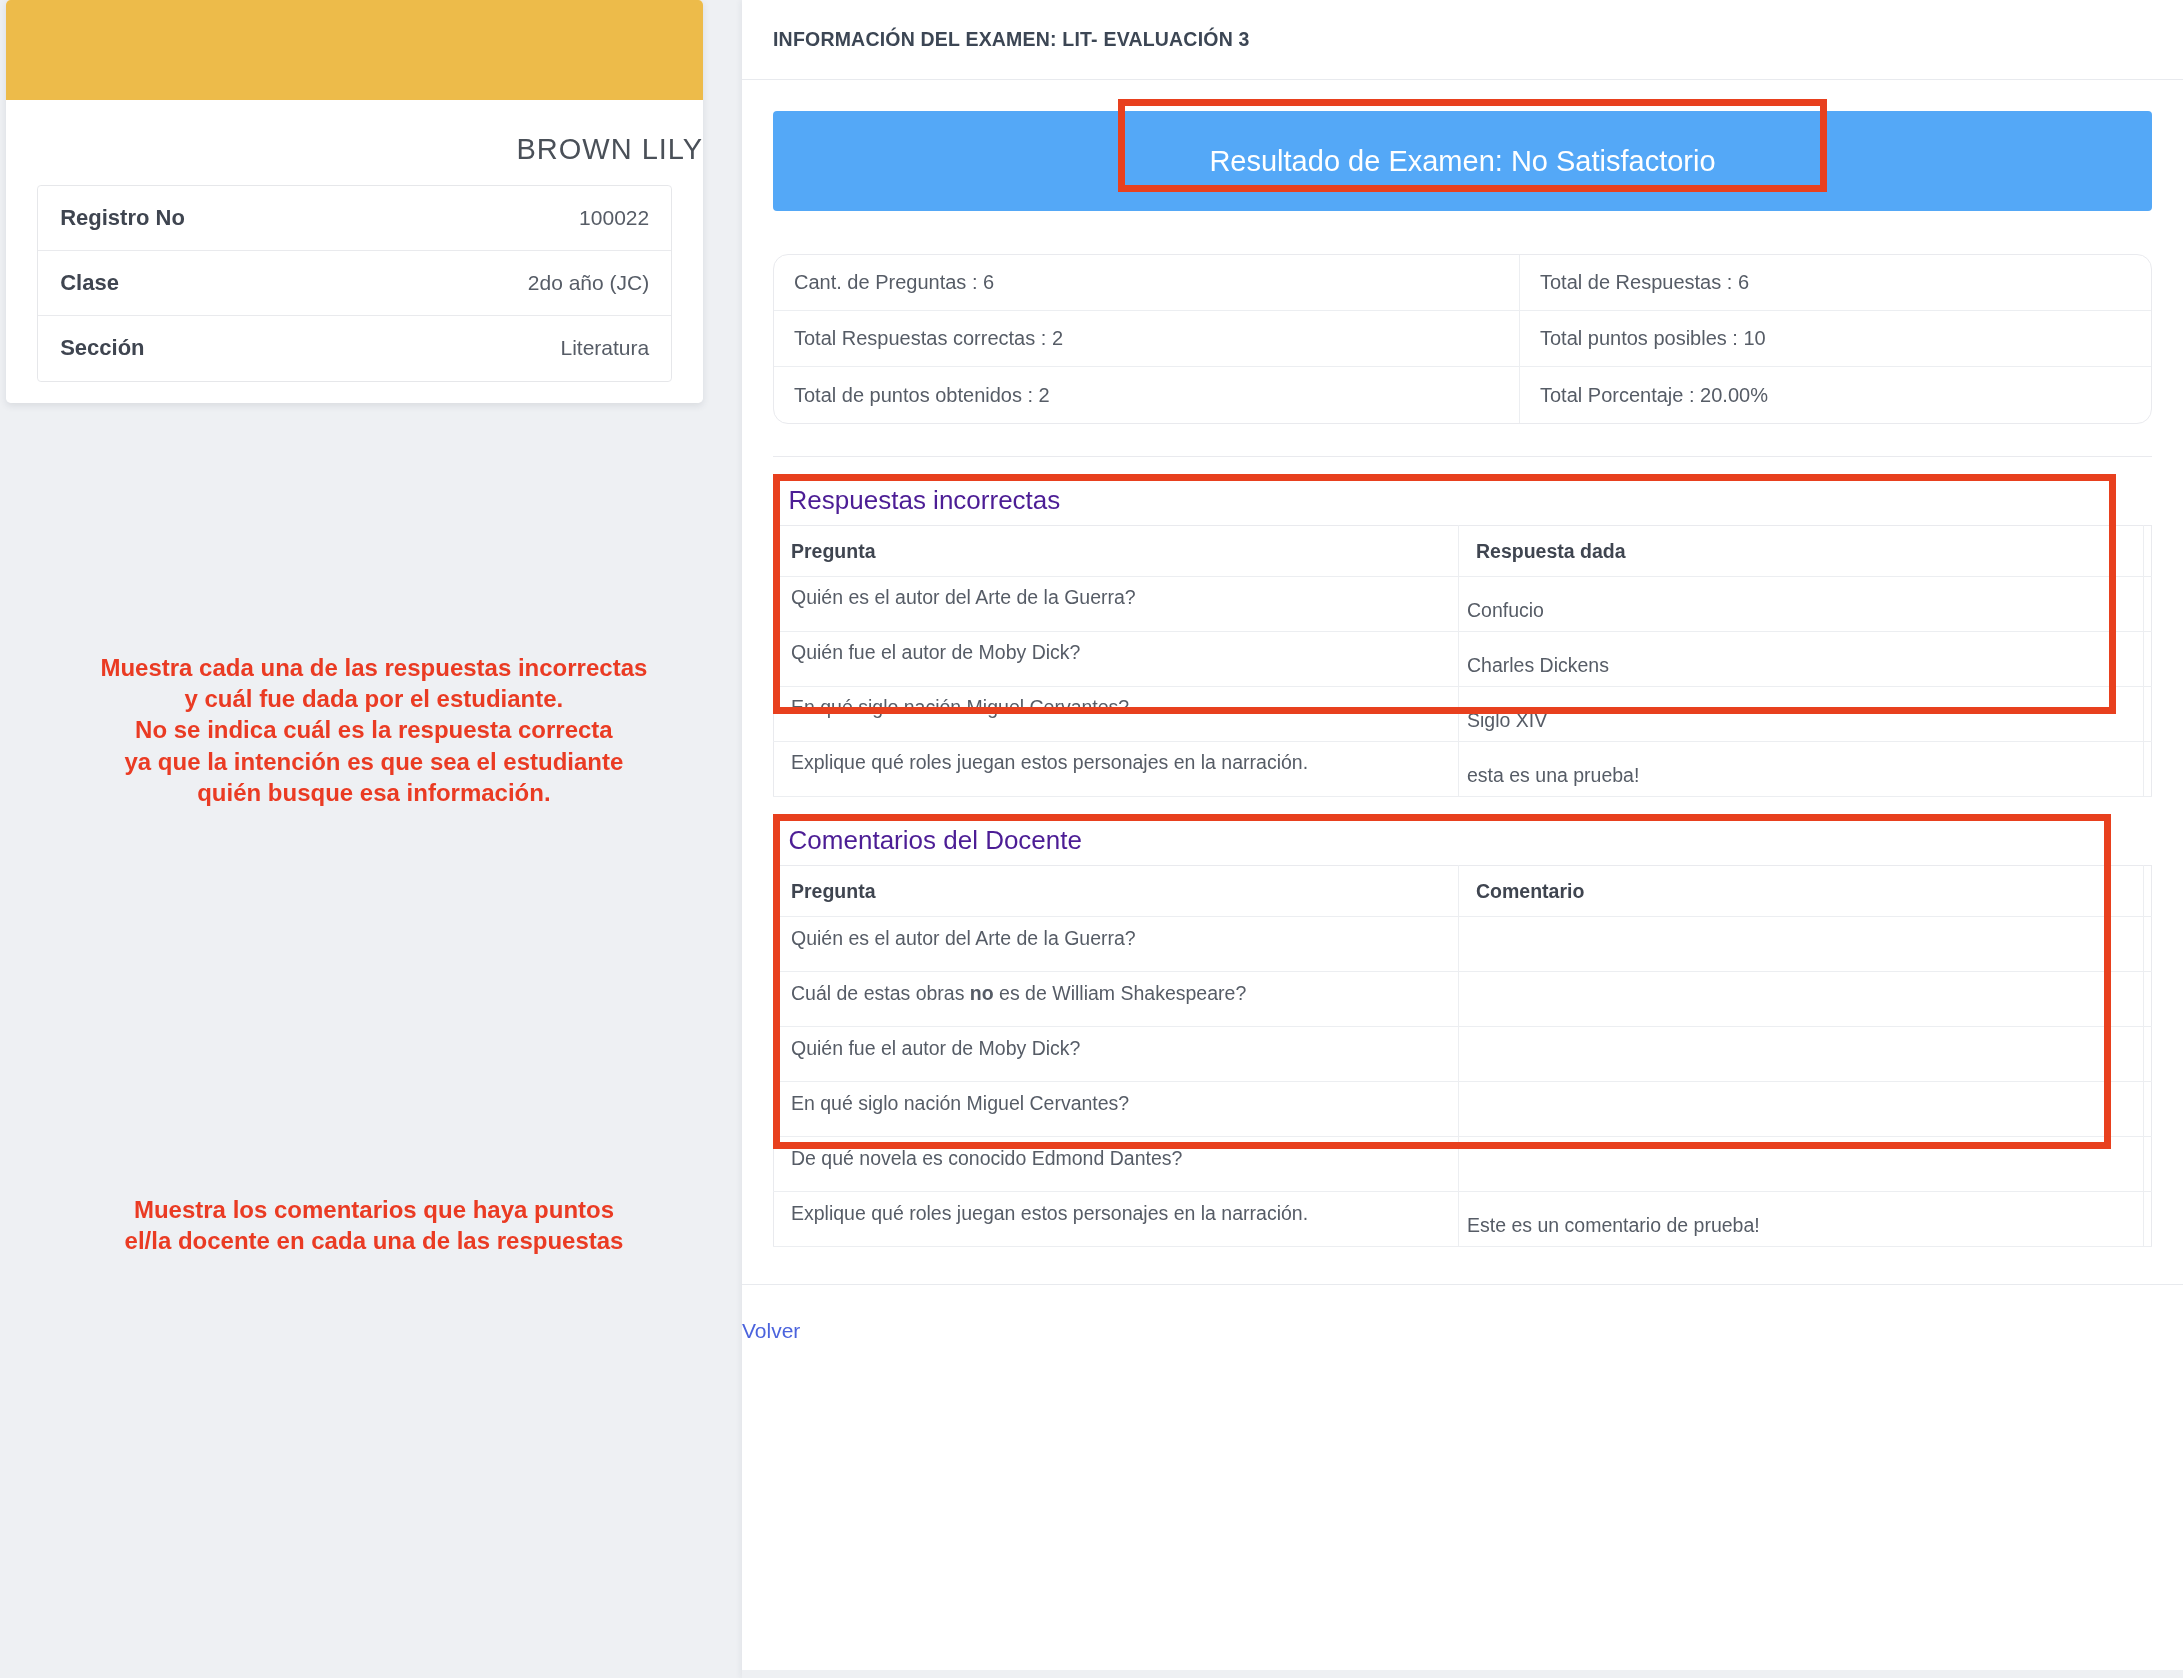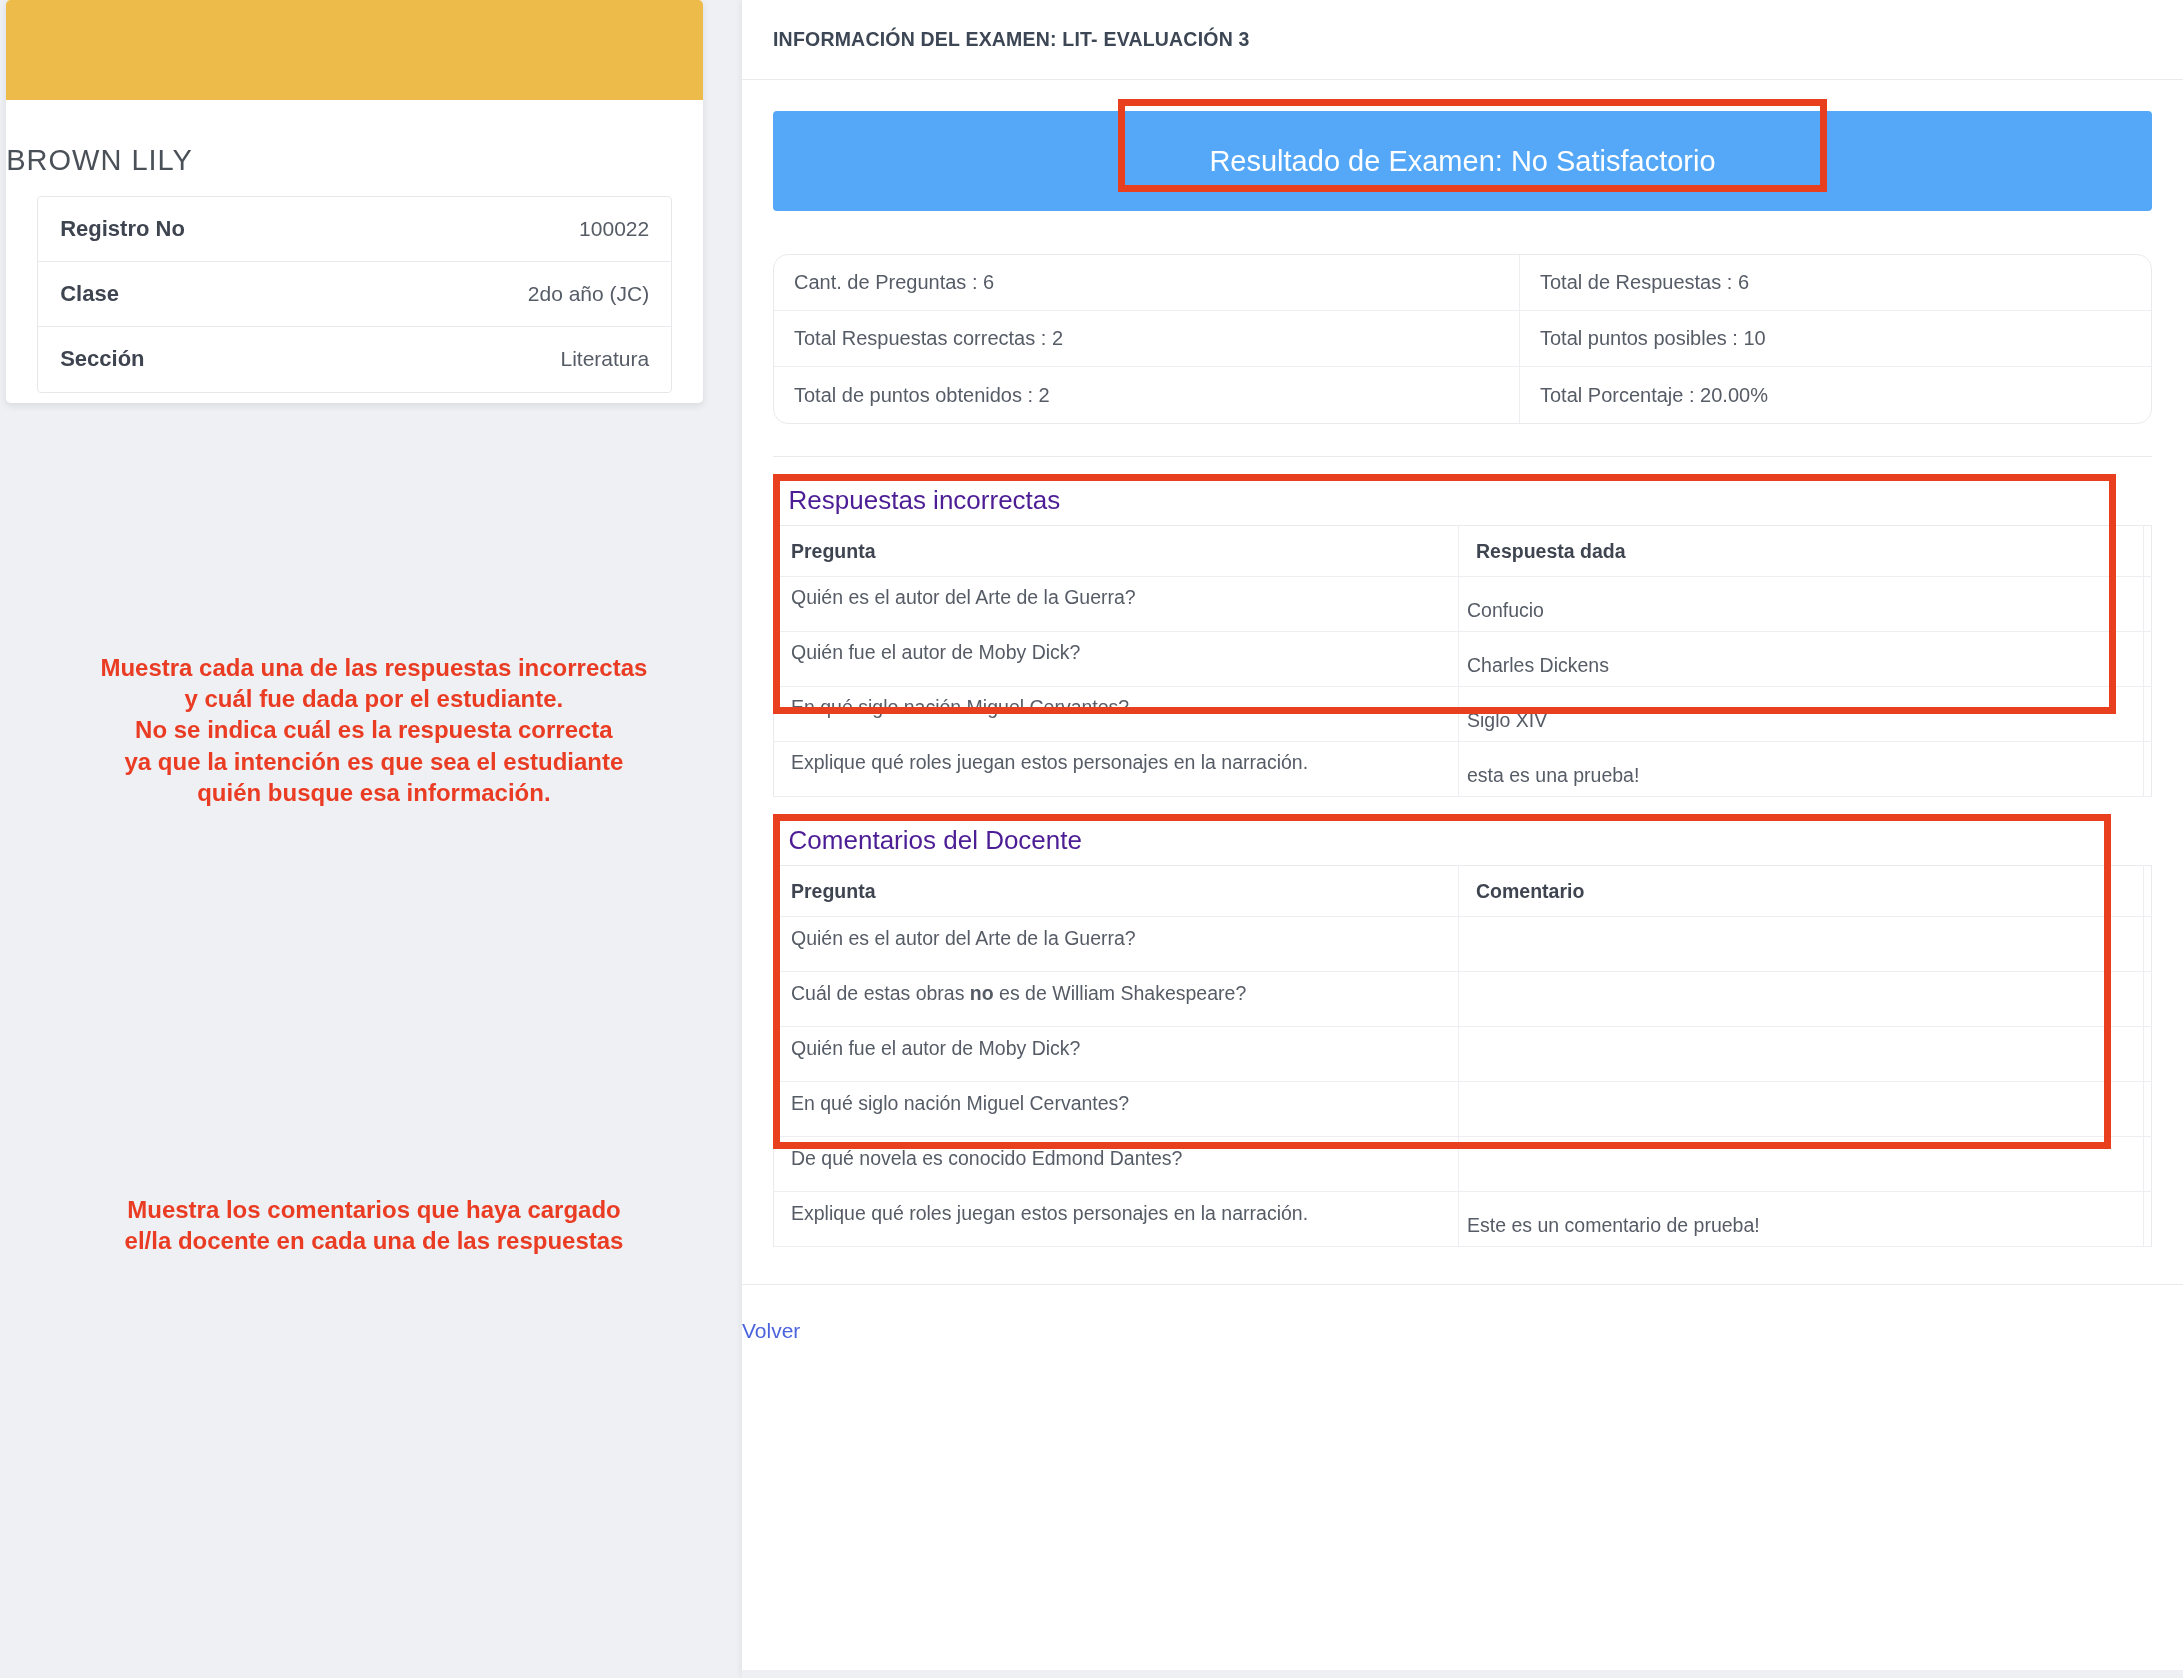--- a/index.html
+++ b/index.html
@@ -35,26 +35,26 @@
     border-radius: 4.7px;
     box-shadow: 0 2.3px 7.8px rgba(40,50,70,0.10);
     overflow: hidden;
   }
   .card-banner {
     width: 100%;
     height: 100px;
     background: #edbb4a;
   }
   .card-name {
-    text-align: left;
+    text-align: right;
     font-size: 29px;
     letter-spacing: 1px;
     color: #4a5058;
     font-weight: 400;
-    margin-top: 44px;
+    margin-top: 33px;
   }
   .info-table {
     margin: 18.7px 31px 0 31px;
     border: 0.8px solid #e6e7ea;
     border-radius: 3.9px;
     overflow: hidden;
   }
   .info-row {
     display: flex;
     justify-content: space-between;
@@ -278,21 +278,21 @@
 
       </div>
     </div>
 
     <div class="annotation annotation-1">Muestra cada una de las respuestas incorrectas
 y cuál fue dada por el estudiante.
 No se indica cuál es la respuesta correcta
 ya que la intención es que sea el estudiante
 quién busque esa información.</div>
 
-    <div class="annotation annotation-2">Muestra los comentarios que haya cargado
+    <div class="annotation annotation-2">Muestra los comentarios que haya puntos
 el/la docente en cada una de las respuestas</div>
 
   </div>
 
   <div class="right-panel">
 
     <div class="panel-header">
       <div class="panel-title">INFORMACIÓN DEL EXAMEN: LIT- EVALUACIÓN 3</div>
     </div>
 

